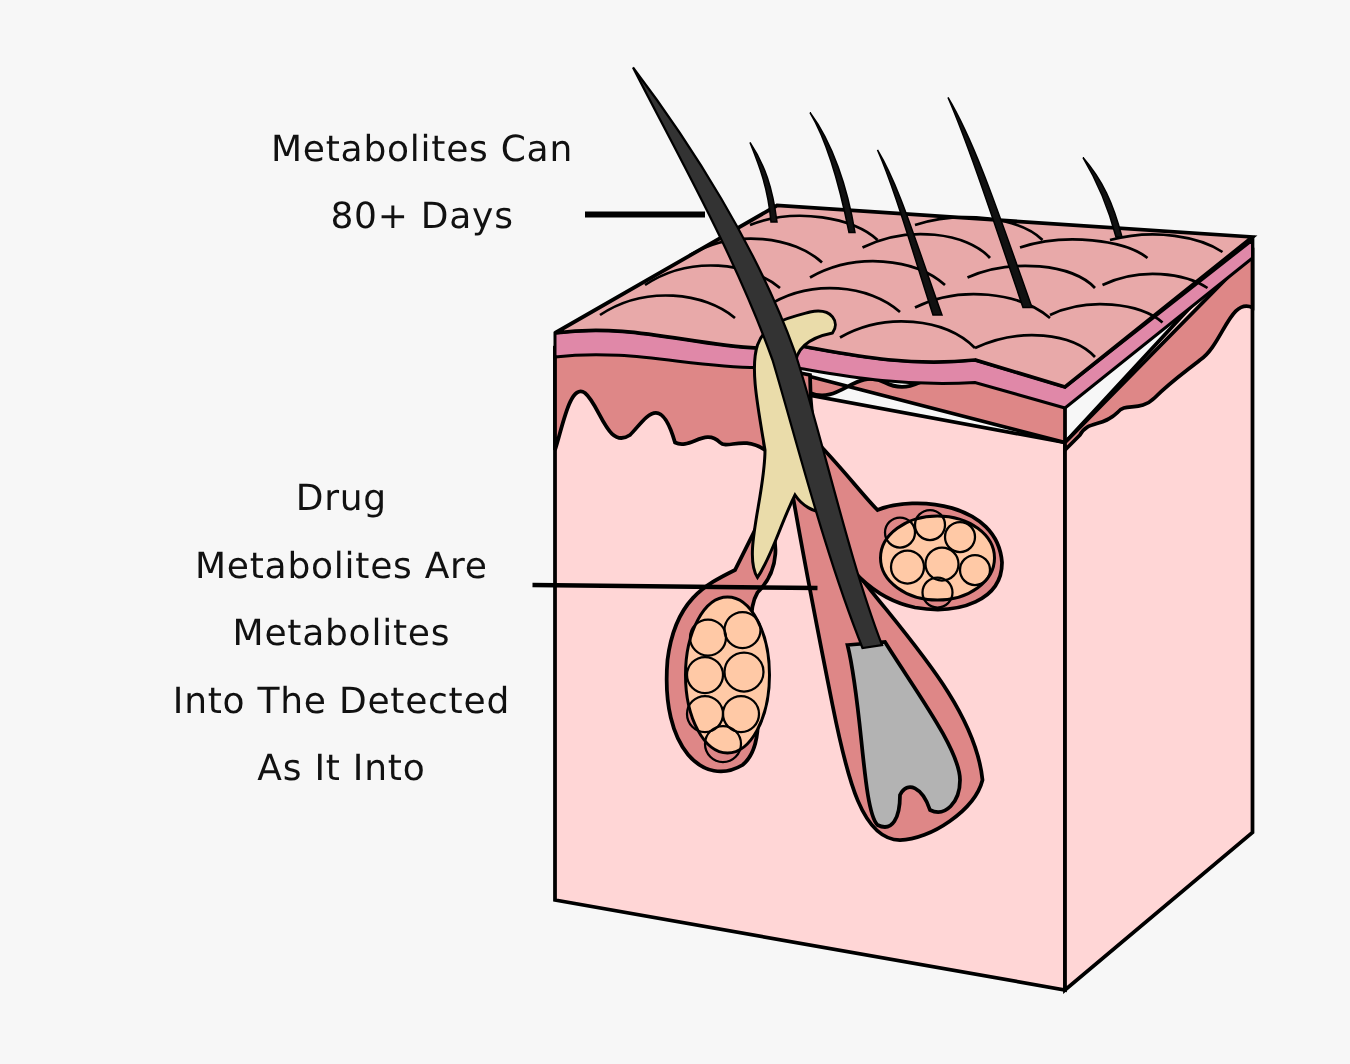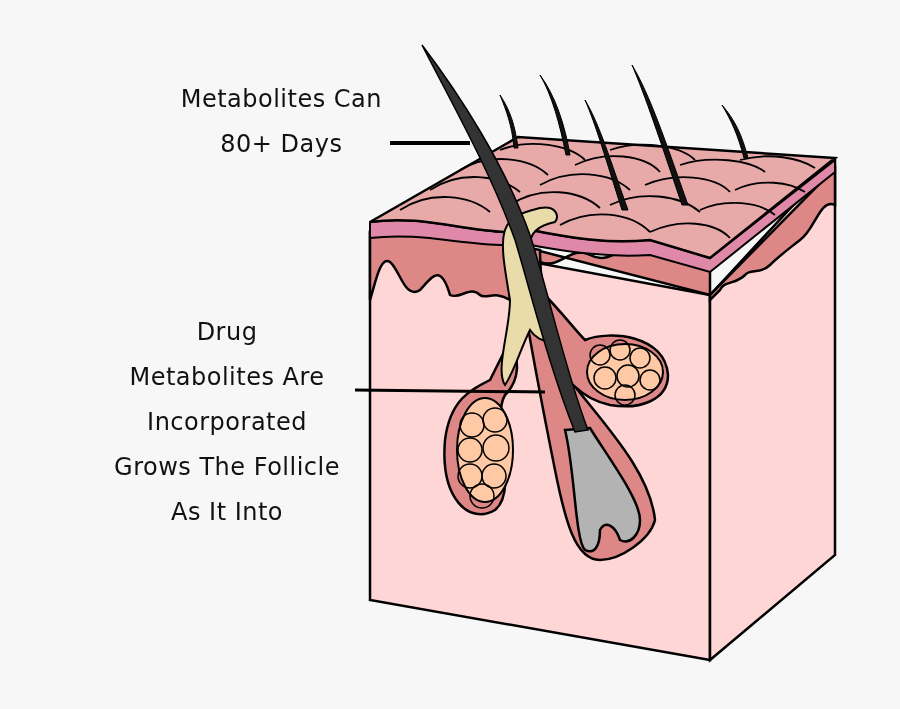--- a/index.html
+++ b/index.html
@@ -113,17 +113,17 @@
   </svg>
 
   <div class="label" id="label-top">
     <span>Metabolites Can</span>
     <span>80+ Days</span>
   </div>
 
   <div class="label" id="label-mid">
     <span>Drug</span>
     <span>Metabolites Are</span>
-    <span>Incorporated</span>
-    <span>Grows The Follicle</span>
+    <span>Metabolites</span>
+    <span>Into The Detected</span>
     <span>As It Into</span>
   </div>
 </div>
 
 </body></html>

